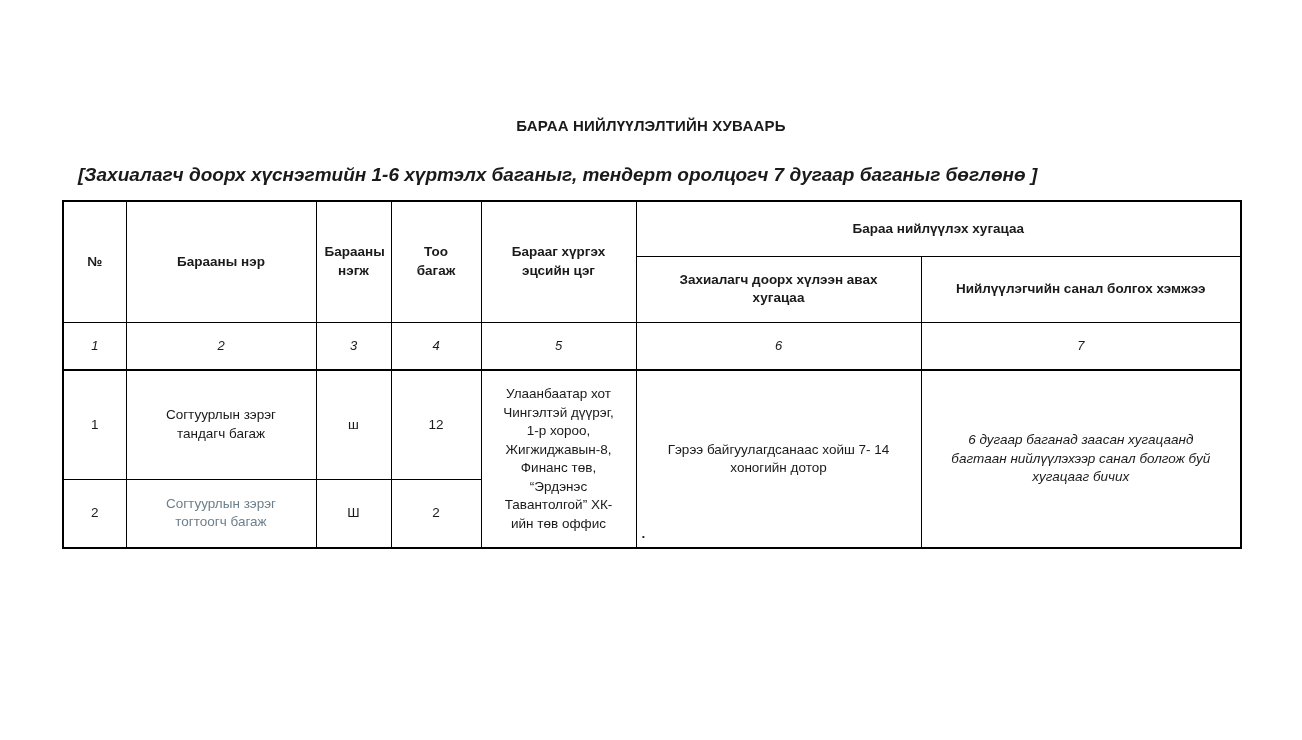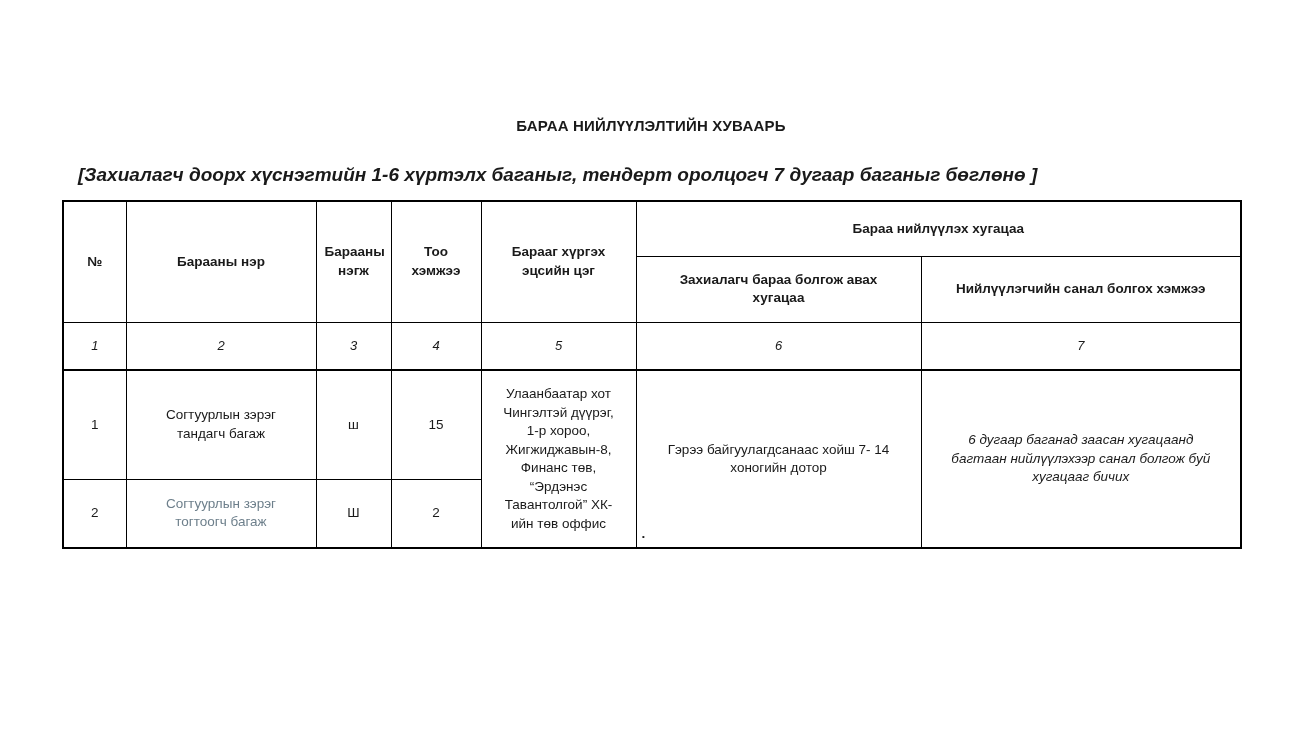--- a/index.html
+++ b/index.html
@@ -68,45 +68,45 @@
       <col style="width:285px">
       <col style="width:320px">
     </colgroup>
     <tbody>
       <tr class="hrow-a">
         <td class="th" rowspan="2">№</td>
         <td class="th" rowspan="2">Барааны нэр</td>
         <td class="th pre" rowspan="2">Барааны
 нэгж</td>
         <td class="th pre" rowspan="2">Тоо
-хэмжээ</td>
+багаж</td>
         <td class="th pre" rowspan="2">Барааг хүргэх
 эцсийн цэг</td>
         <td class="th group-h" colspan="2">Бараа нийлүүлэх хугацаа</td>
       </tr>
       <tr class="hrow-b">
-        <td class="th pre">Захиалагч бараа болгож авах
+        <td class="th pre">Захиалагч доорх хүлээн авах
 хугацаа</td>
         <td class="th">Нийлүүлэгчийн санал болгох хэмжээ</td>
       </tr>
       <tr class="numrow">
         <td>1</td>
         <td>2</td>
         <td>3</td>
         <td>4</td>
         <td>5</td>
         <td>6</td>
         <td>7</td>
       </tr>
       <tr class="row1">
         <td>1</td>
         <td class="pre">Согтуурлын зэрэг
 тандагч багаж</td>
         <td>ш</td>
-        <td>15</td>
+        <td>12</td>
         <td class="pre addr" rowspan="2">Улаанбаатар хот
 Чингэлтэй дүүрэг,
 1-р хороо,
 Жигжиджавын-8,
 Финанс төв,
 “Эрдэнэс
 Тавантолгой” ХК-
 ийн төв оффис</td>
         <td class="receive" rowspan="2">
           <div>Гэрээ байгуулагдсанаас хойш  7- 14 хоногийн дотор</div>

